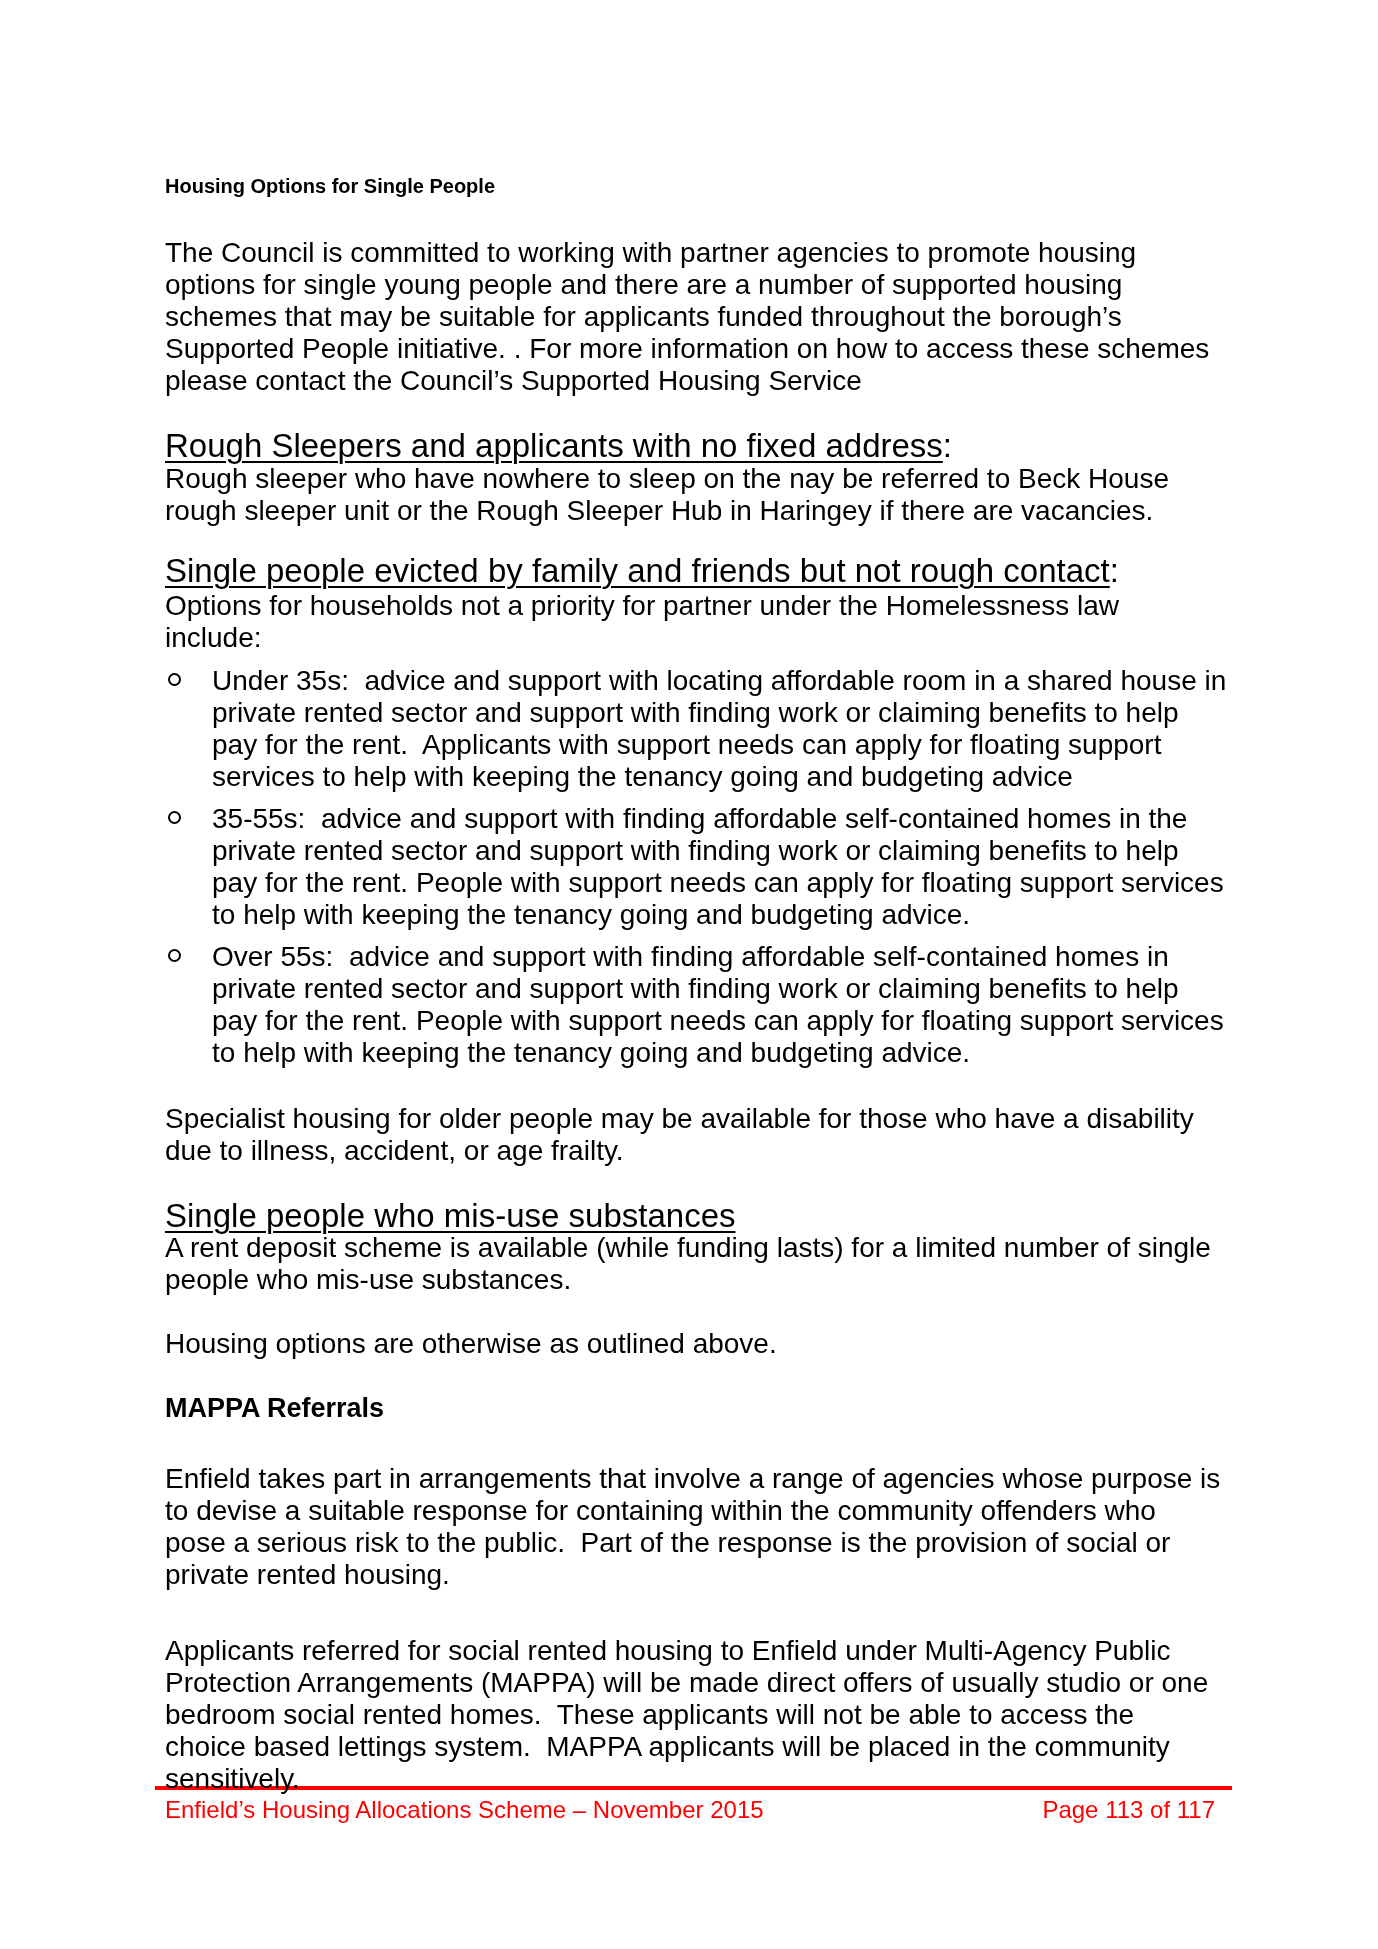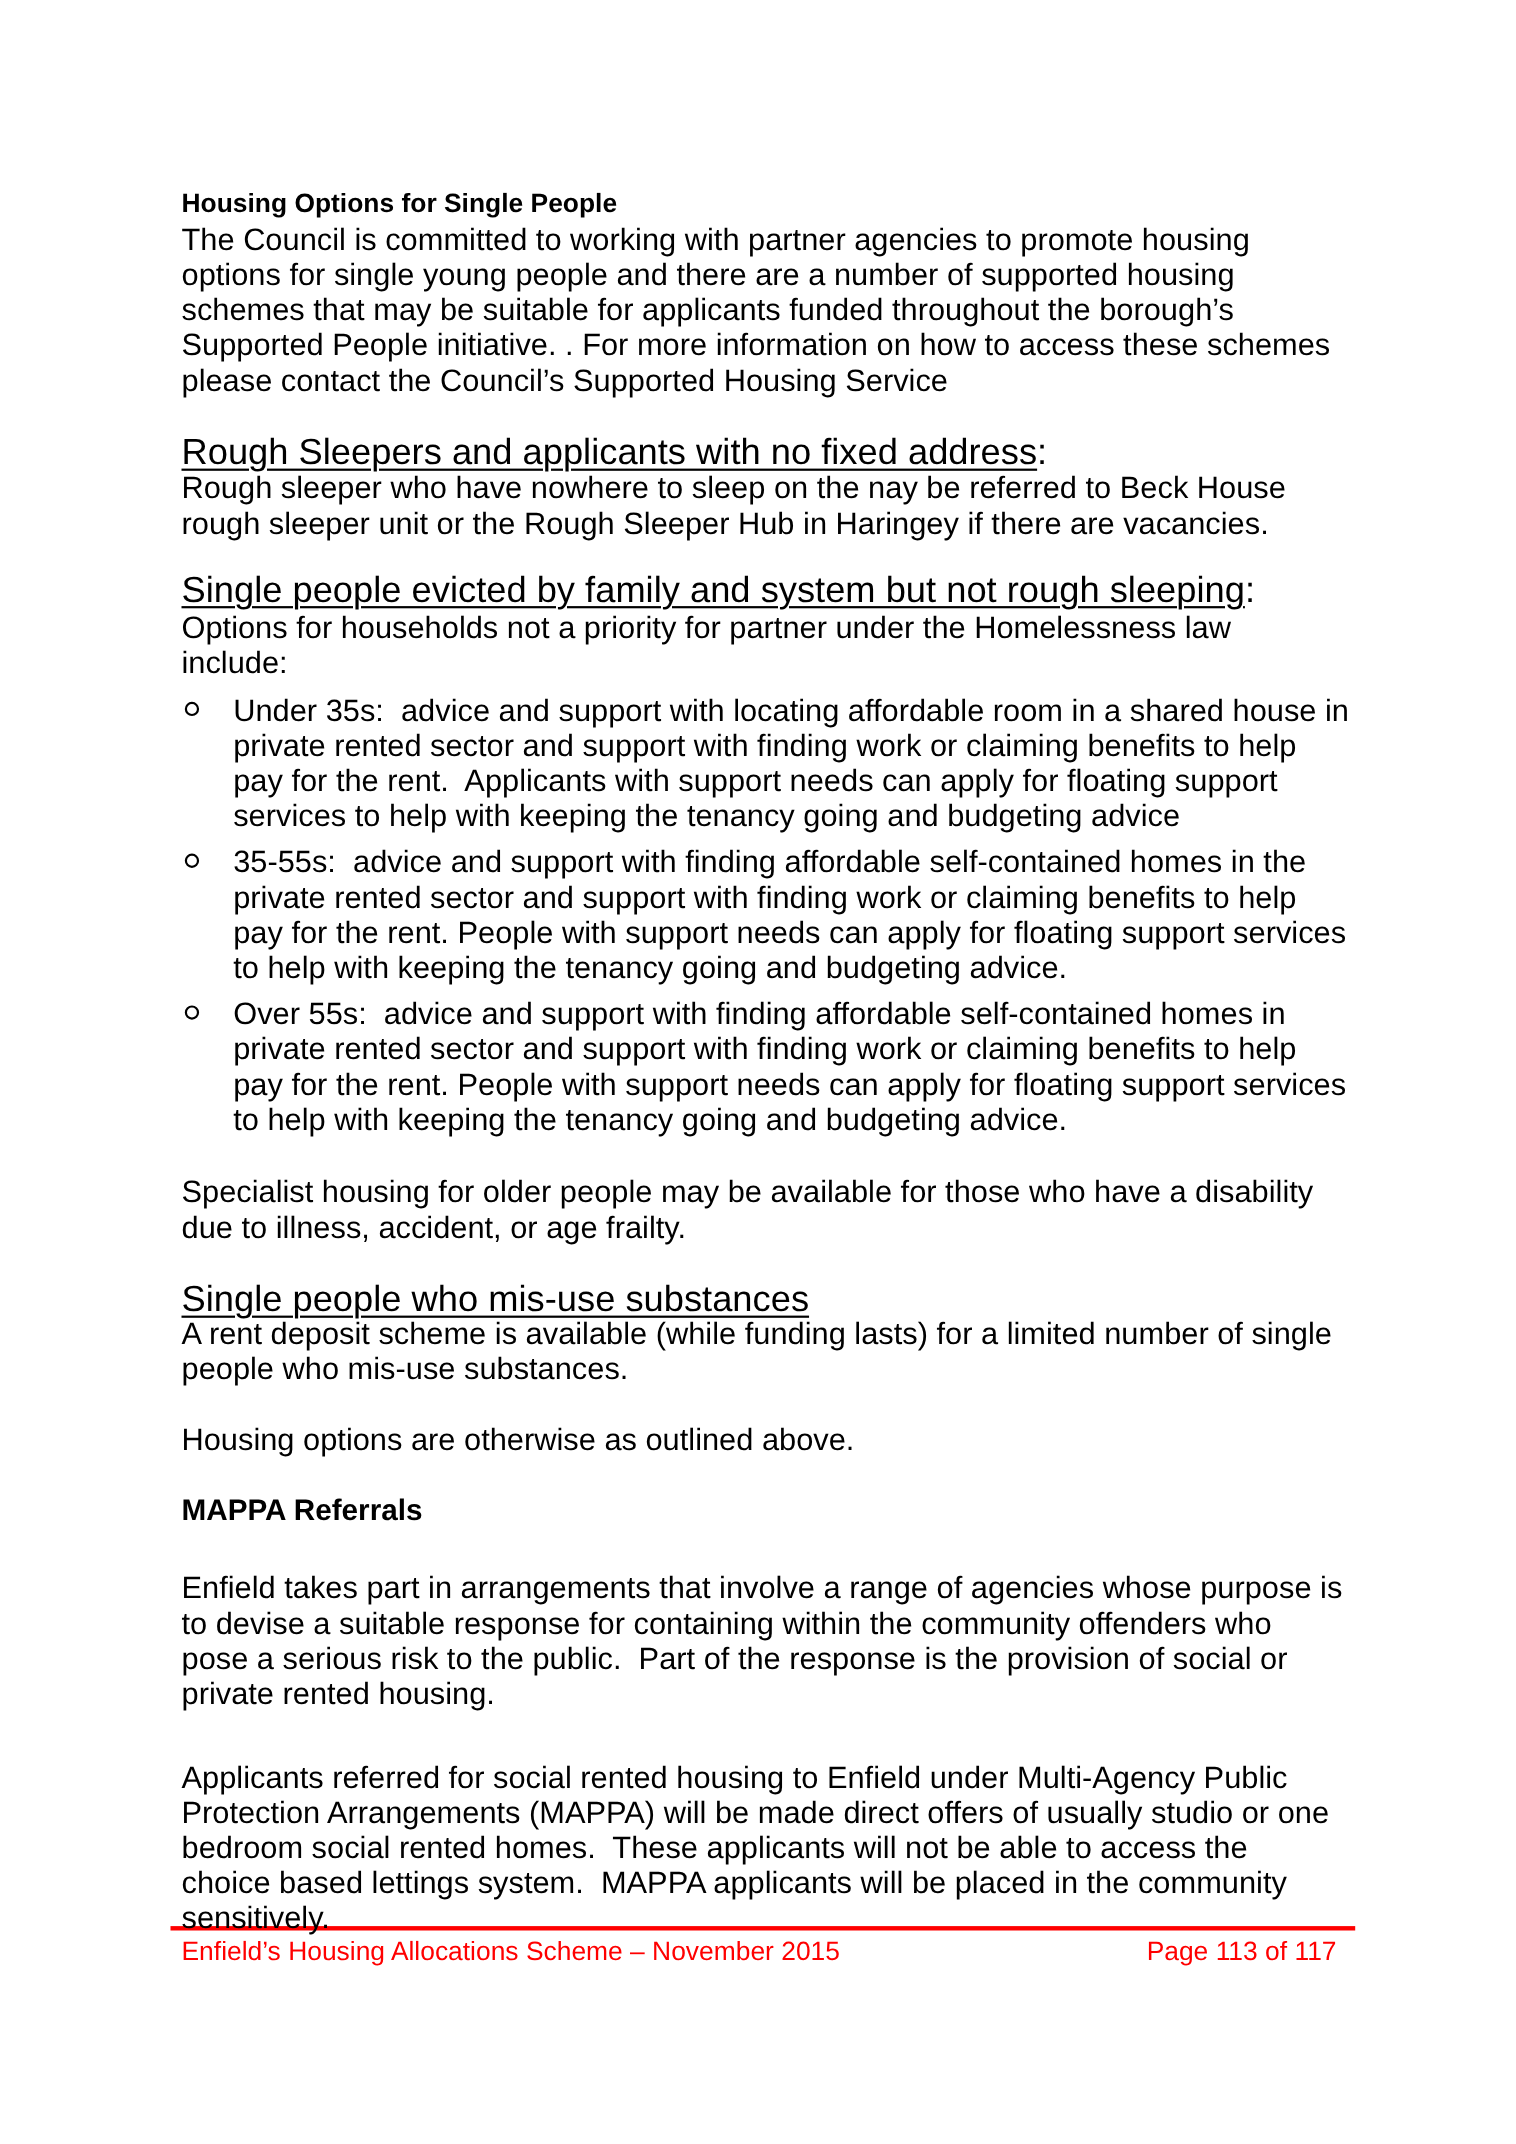--- a/index.html
+++ b/index.html
@@ -15,23 +15,24 @@
     background: #ffffff;
     padding: 170px 133px 0 165px;
     overflow: hidden;
   }
   .body-text {
     font-size: 28px;
     line-height: 32px;
     white-space: pre;
   }
   .title-heading {
-    font-size: 24px;
+    font-size: 20px;
     line-height: 32px;
     font-weight: bold;
+    margin-bottom: 35px;
   }
   .intro { margin-bottom: 33px; }
   .u-heading { font-size: 33px; line-height: 32px; }
   .u-heading .u { text-decoration: underline; text-underline-offset: 4px; text-decoration-thickness: 2px; }
   .rs-heading { margin-bottom: 1px; }
   .rs-body { margin-bottom: 28px; }
   .ev-heading { margin-bottom: 3px; }
   .ev-body { margin-bottom: 11px; }
   ul.bullet-list { list-style: none; }
   ul.bullet-list li {
@@ -89,21 +90,21 @@
   <p class="body-text intro">The Council is committed to working with partner agencies to promote housing
 options for single young people and there are a number of supported housing
 schemes that may be suitable for applicants funded throughout the borough’s
 Supported People initiative. . For more information on how to access these schemes
 please contact the Council’s Supported Housing Service</p>
 
   <p class="u-heading rs-heading"><span class="u">Rough Sleepers and applicants with no fixed address</span><span>:</span></p>
   <p class="body-text rs-body">Rough sleeper who have nowhere to sleep on the nay be referred to Beck House
 rough sleeper unit or the Rough Sleeper Hub in Haringey if there are vacancies.</p>
 
-  <p class="u-heading ev-heading"><span class="u">Single people evicted by family and system but not rough sleeping</span><span>:</span></p>
+  <p class="u-heading ev-heading"><span class="u">Single people evicted by family and friends but not rough contact</span><span>:</span></p>
   <p class="body-text ev-body">Options for households not a priority for partner under the Homelessness law
 include:</p>
 
   <ul class="bullet-list">
     <li><span class="bullet-circle"></span><span>Under 35s:  advice and support with locating affordable room in a shared house in
 private rented sector and support with finding work or claiming benefits to help
 pay for the rent.  Applicants with support needs can apply for floating support
 services to help with keeping the tenancy going and budgeting advice</span></li>
     <li><span class="bullet-circle"></span><span>35-55s:  advice and support with finding affordable self-contained homes in the
 private rented sector and support with finding work or claiming benefits to help

